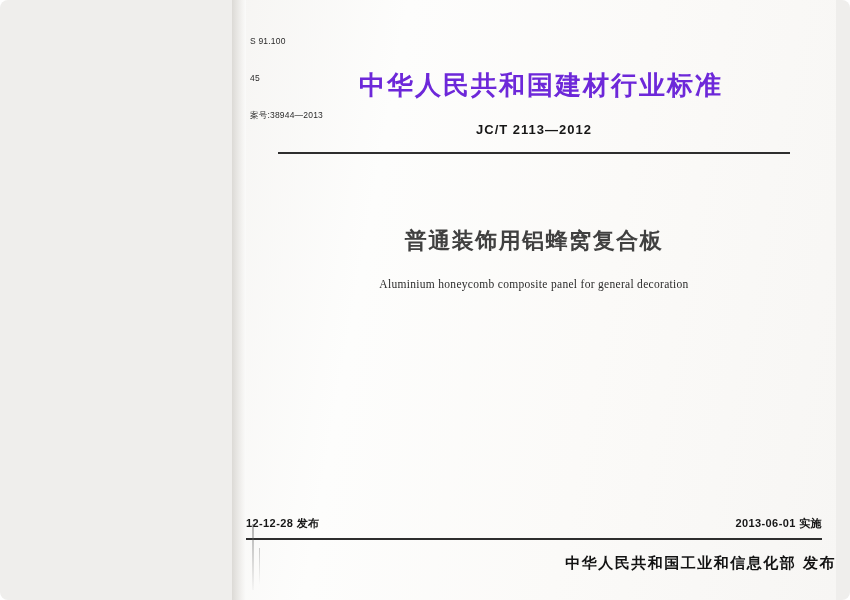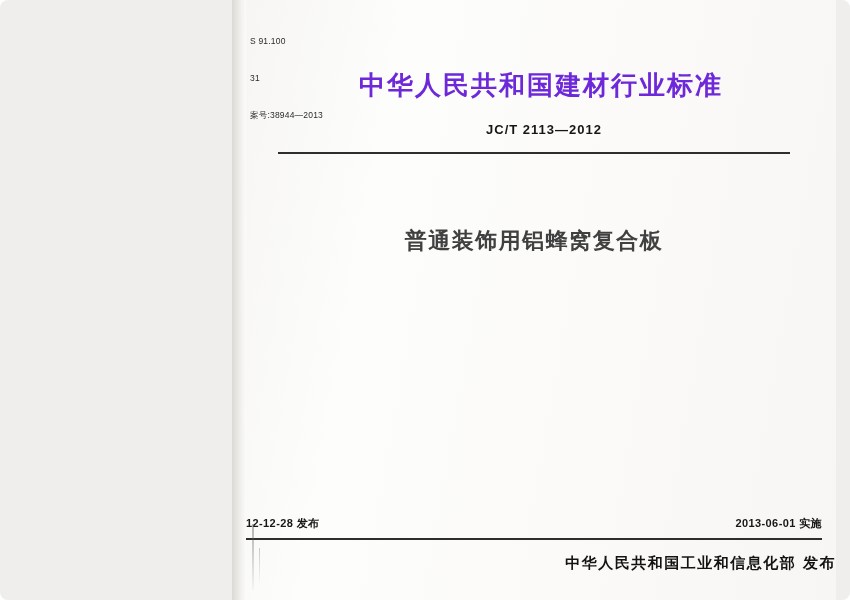--- a/index.html
+++ b/index.html
@@ -101,21 +101,20 @@
     position: absolute;
     top: 122px;
     left: 0;
     width: 604px;
     text-align: center;
     font-family: "Liberation Sans", sans-serif;
     font-weight: bold;
     font-size: 13px;
     letter-spacing: 1px;
     color: #161616;
-    padding-left: 10px;
   }
 
   .rule-top {
     position: absolute;
     left: 46px;
     top: 152px;
     width: 512px;
     height: 2px;
     background: #2e2e2e;
   }
@@ -216,33 +215,34 @@
 <body>
 
 <div class="page">
   <div class="sheet">
     <div class="sheet-inner">
 
       <div class="spine"></div>
 
       <div class="codes">
         <div>S 91.100</div>
-        <div>31</div>
+        <div>45</div>
         <div>案号:38944—2013</div>
       </div>
 
 
       <div class="std-title">中华人民共和国建材行业标准</div>
 
       <div class="std-number">JC/T 2113—2012</div>
 
       <div class="rule-top"></div>
 
       <div class="doc-title-cn">普通装饰用铝蜂窝复合板</div>
 
+      <div class="doc-title-en">Aluminium honeycomb composite panel for general decoration</div>
 
       <div class="issue-row">
         <div class="issue-left">12-12-28 发布</div>
         <div class="issue-right">2013-06-01 实施</div>
       </div>
 
       <div class="rule-bottom"></div>
 
       <div class="publisher">中华人民共和国工业和信息化部  发布</div>
 

